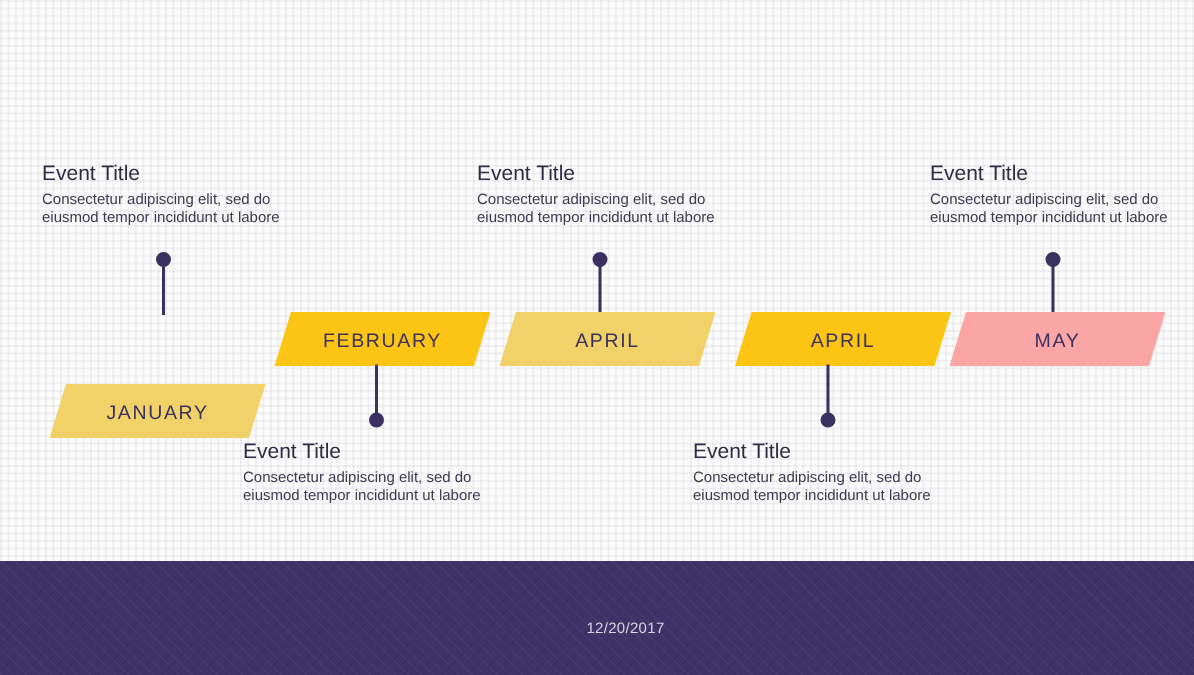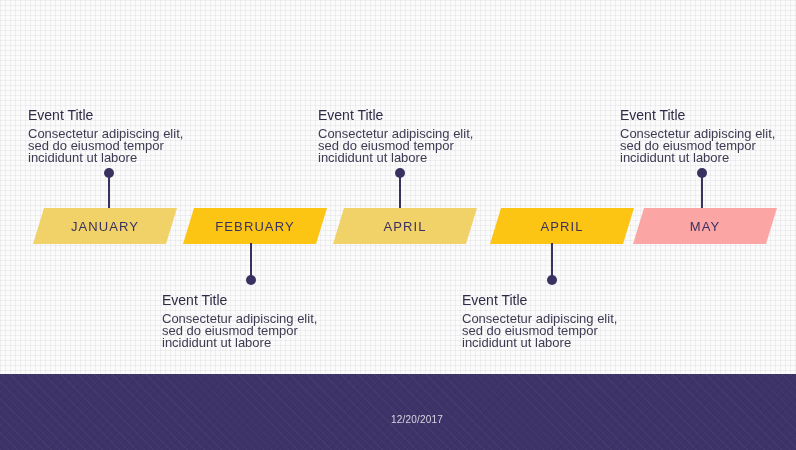--- a/index.html
+++ b/index.html
@@ -127,21 +127,21 @@
     width: 178px;
   }
   .event-title {
     color: #2f2a45;
     font-size: 14px;
     line-height: 15px;
     margin-bottom: 5px;
   }
   .event-desc {
     color: #3d3a52;
-    font-size: 13px;
+    font-size: 10px;
     line-height: 12px;
   }
 </style>
 </head>
 <body>
 
 <div id="slide">
 
   <div id="grid-texture"></div>
 
@@ -171,21 +171,21 @@
     <div class="stem" style="top:8px; height:34px;"></div>
   </div>
 
   <div class="connector" style="left:696px; top:168px; height:42px;">
     <div class="dot" style="top:0;"></div>
     <div class="stem" style="top:8px; height:34px;"></div>
   </div>
 
   <div id="chevron-band">
 
-    <div class="chevron" style="left:33px; width:144px; background:#F0D268;">
+    <div class="chevron" style="left:33px; width:144px; background:#F0D268;margin-top:48px;">
       <span class="chevron-label">JANUARY</span>
     </div>
 
     <div class="chevron" style="left:183px; width:144px; background:#FDC513;">
       <span class="chevron-label">FEBRUARY</span>
     </div>
 
     <div class="chevron" style="left:333px; width:144px; background:#F0D268;">
       <span class="chevron-label">APRIL</span>
     </div>

